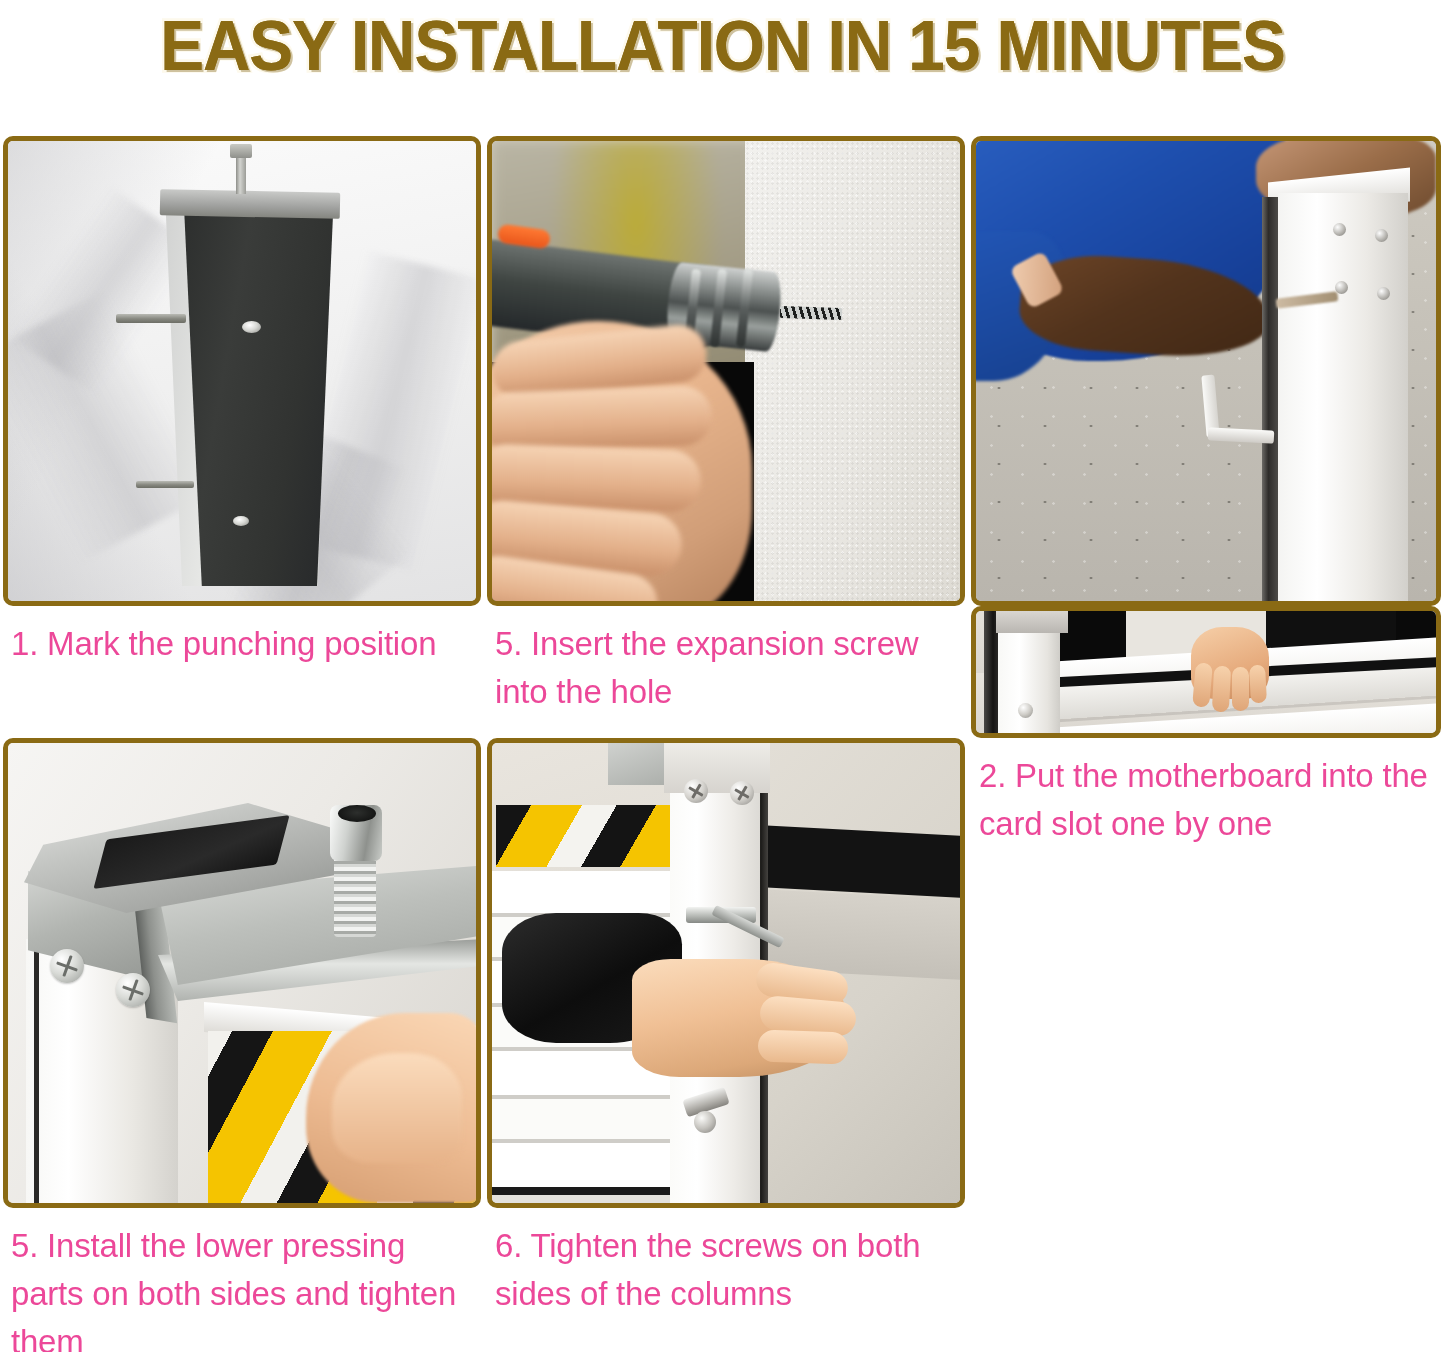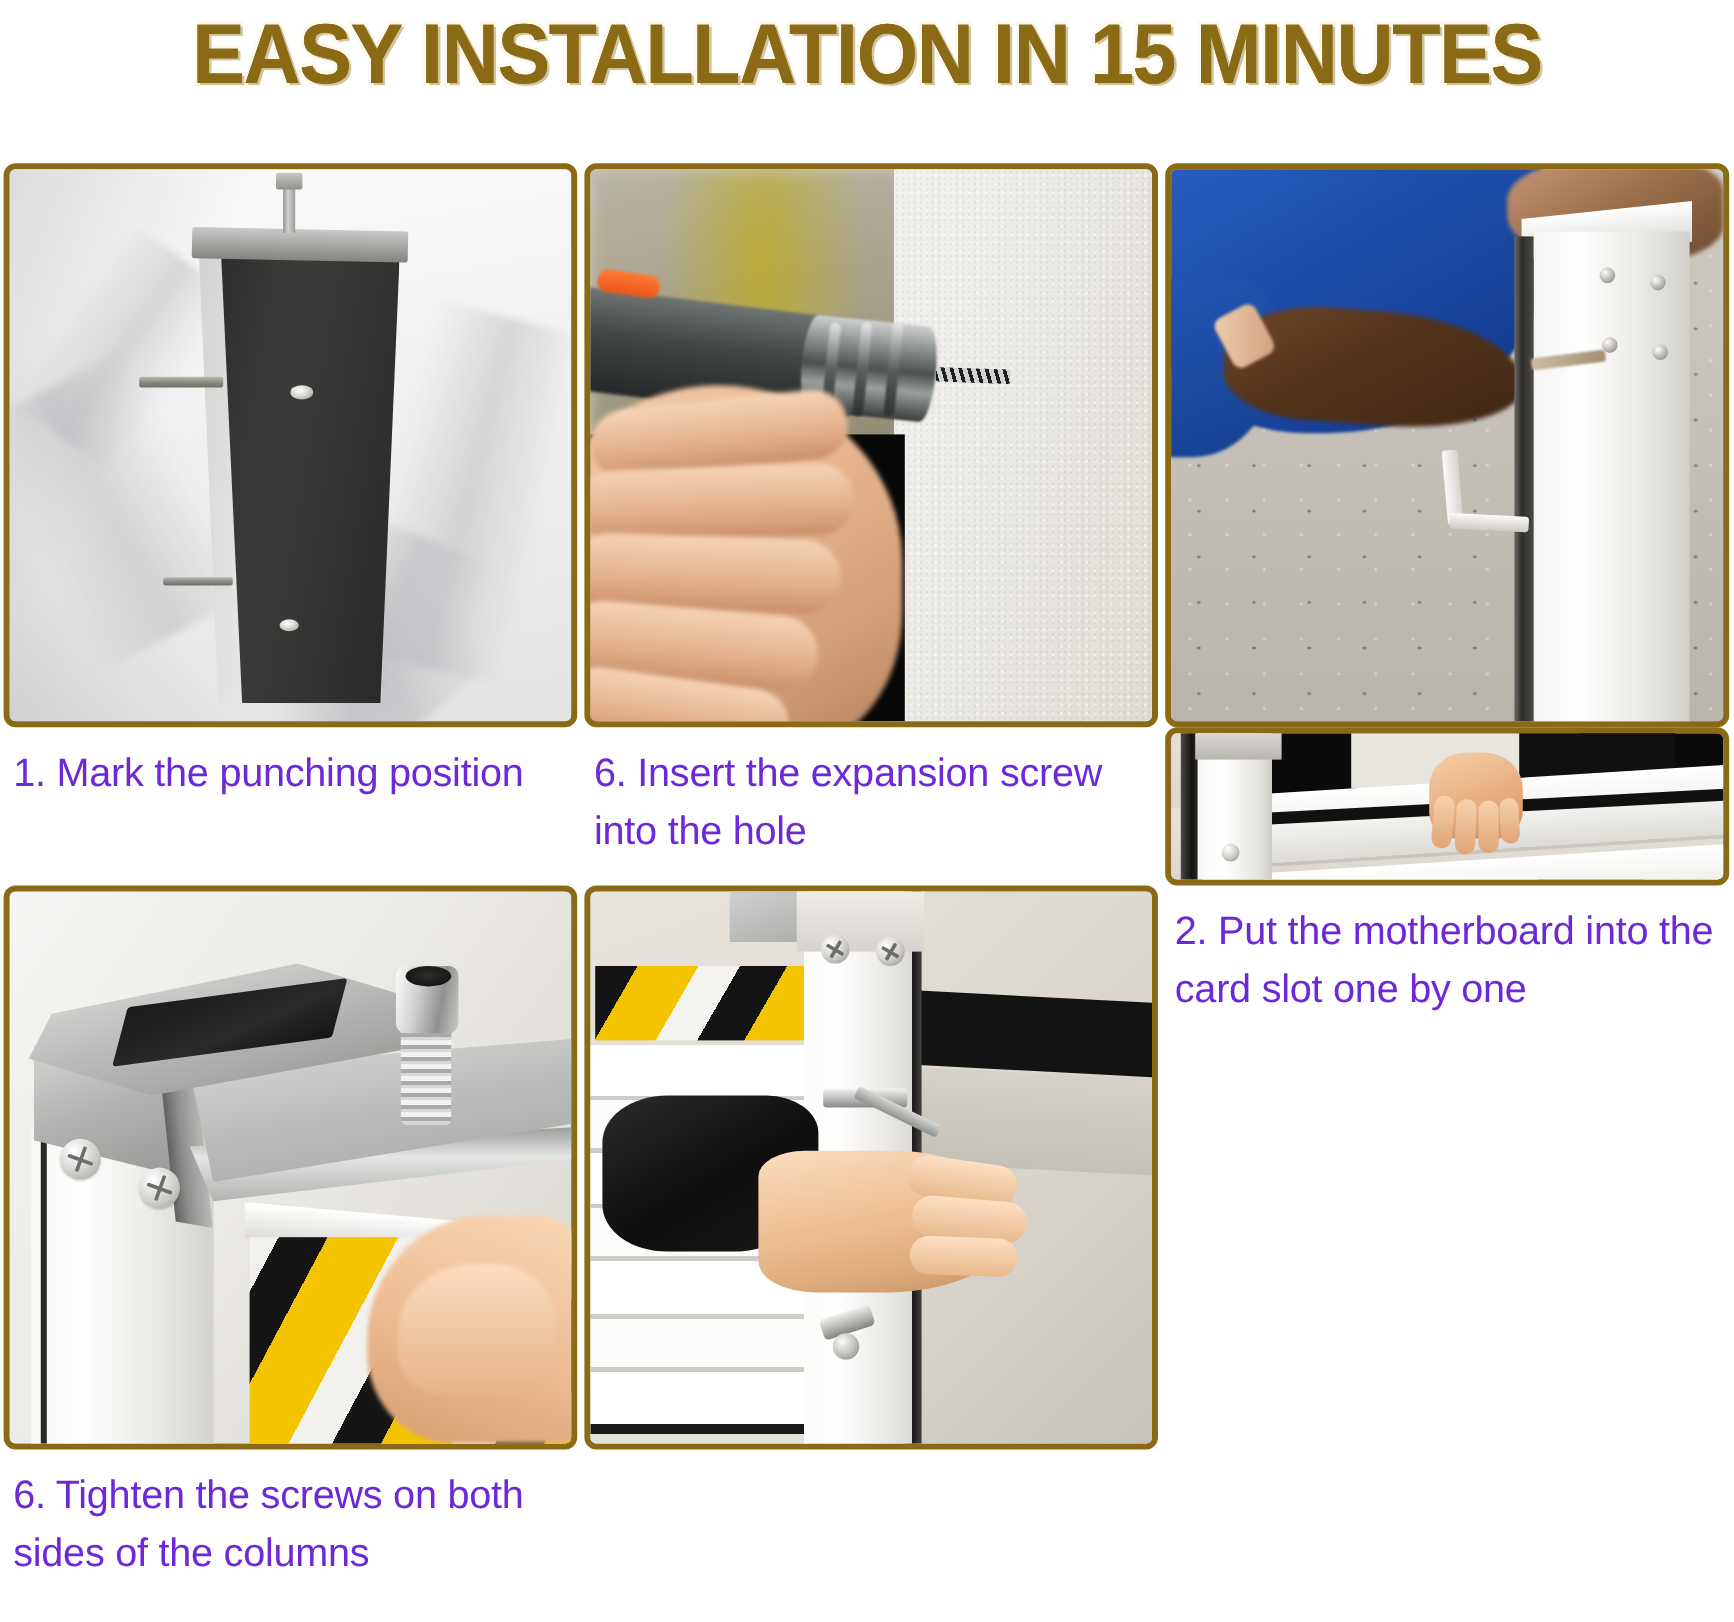--- a/index.html
+++ b/index.html
@@ -79,21 +79,21 @@
     inset: 0;
     overflow: hidden;
   }
 
   
   .caption {
     padding: 14px 8px 0 8px;
     font-family: "Liberation Sans", sans-serif;
     font-size: 33px;
     line-height: 48px;
-    color: #6d28d9;
+    color: #ec4899;
     font-weight: 400;
     letter-spacing: -0.2px;
   }
 
   
   .p1-bg {
     position: absolute; inset: 0;
     background:
       linear-gradient(118deg, rgba(195,195,198,0.55) 0%, rgba(255,255,255,0) 30%),
       linear-gradient(62deg, rgba(188,188,192,0.5) 0%, rgba(255,255,255,0) 26%),
@@ -830,21 +830,21 @@
           <div class="p3-tool"></div>
           <div class="p3-allen-v"></div>
           <div class="p3-allen-h"></div>
         </div>
       </div>
     </div>
 
     <div class="caption">1. Mark the punching position</div>
 
 
-    <div class="caption">6. Insert the expansion screw into the hole</div>
+    <div class="caption">5. Insert the expansion screw into the hole</div>
 
     <div class="cell-photo">
       <div class="frame">
         <div class="scene">
           <div class="p4-bg"></div>
           <div class="p4-darkback"></div>
           <div class="p4-wall-top"></div>
           <div class="p4-person"></div>
           <div class="p4-floor"></div>
           <div class="p4-gap-dark"></div>
@@ -918,17 +918,18 @@
           <div class="p6-finger p6-f2"></div>
           <div class="p6-finger p6-f3"></div>
           <div class="p6-botscrew"></div>
           <div class="p6-botscrew2"></div>
         </div>
       </div>
     </div>
 
     <div class="caption">2. Put the motherboard into the card slot one by one</div>
 
+    <div class="caption">5. Install the lower pressing parts on both sides and tighten them</div>
 
     <div class="caption">6. Tighten the screws on both sides of the columns</div>
 
   </div>
 </div>
 
 </body></html>

